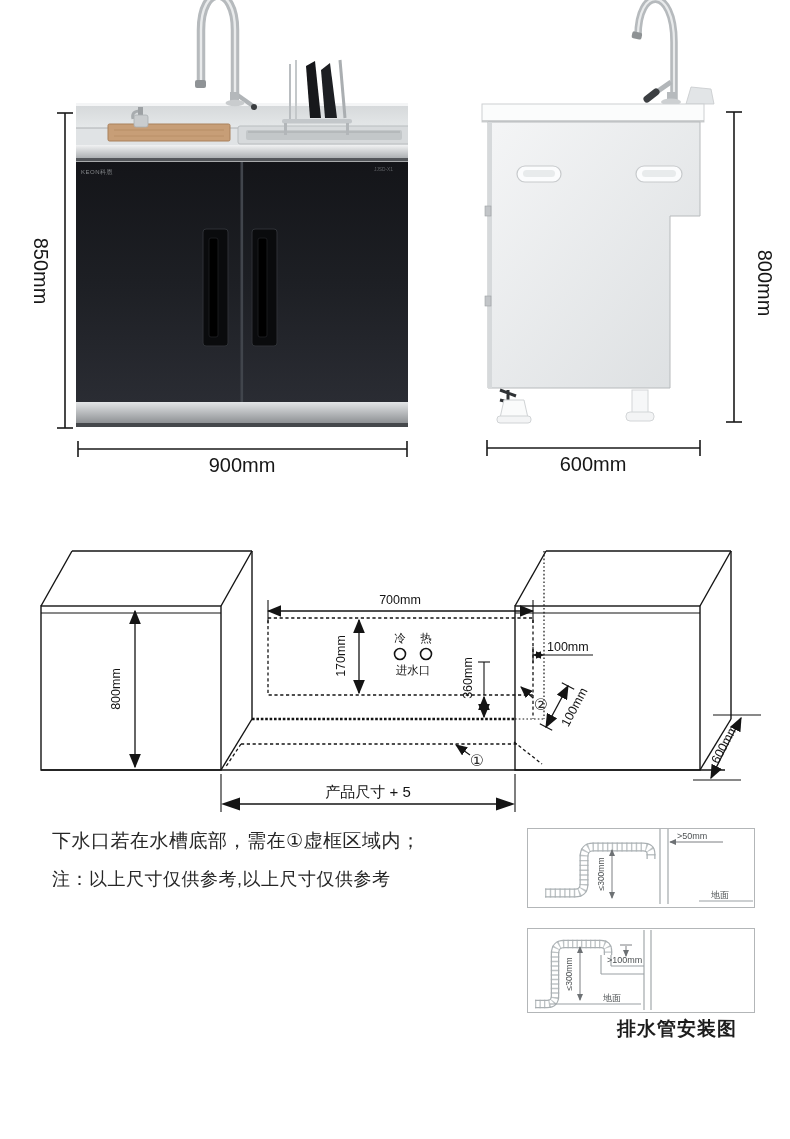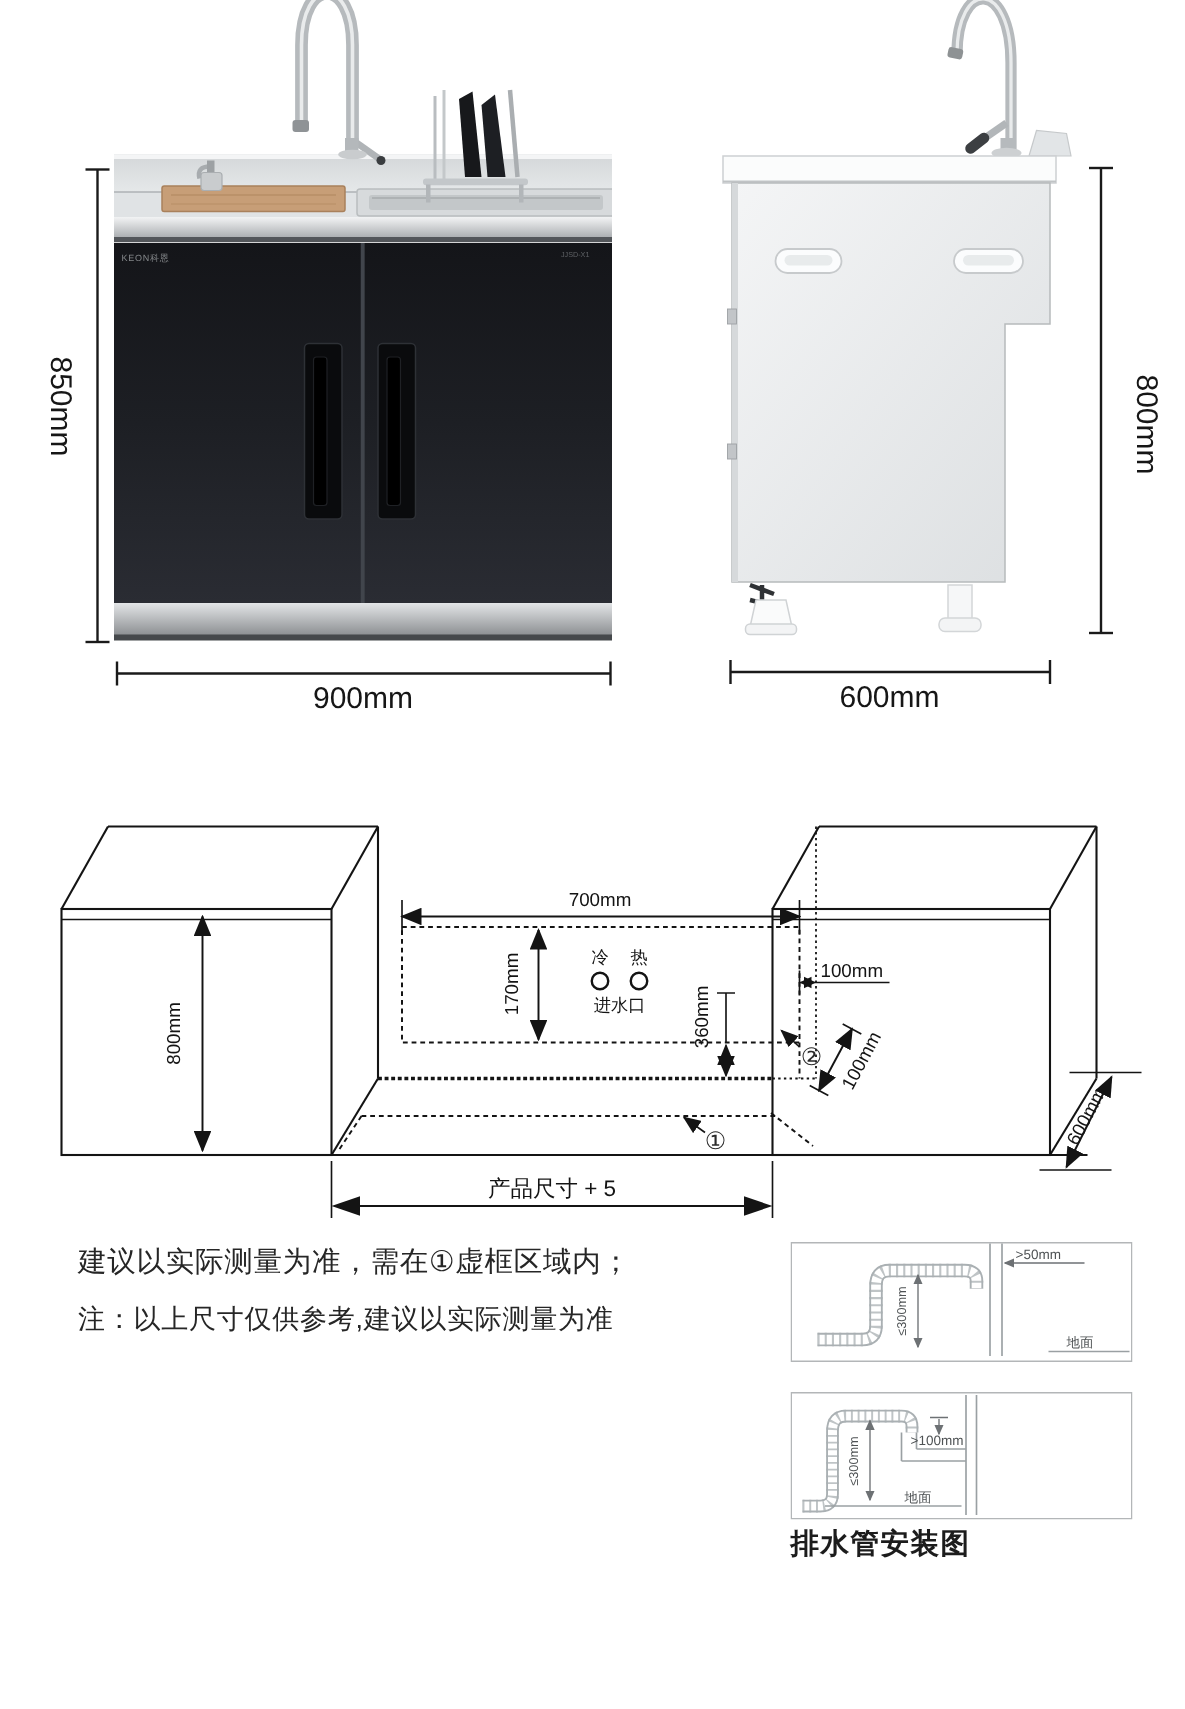--- a/index.html
+++ b/index.html
@@ -21,21 +21,21 @@
   .photoline{stroke:#1a1a1a;stroke-width:1.6;fill:none;}
   
   .dbox{stroke:#b3b6b8;stroke-width:1;fill:none;}
   .dpipe{stroke:#9aa0a3;stroke-width:1.1;fill:none;}
   .dtxt{font-size:9px;fill:#4e5254;}
   .dtxt-s{font-size:8.5px;fill:#4e5254;}
   .ddim{stroke:#6d7174;stroke-width:0.9;fill:none;}
   
   .notes p{margin:0 0 13px 0;font-size:19px;color:#262626;letter-spacing:0.5px;}
   .notes p.small{font-size:18px;}
-  .caption{font-size:19px;font-weight:bold;color:#1c1c1c;text-align:left;letter-spacing:1px;}
+  .caption{font-size:19px;font-weight:bold;color:#1c1c1c;text-align:right;letter-spacing:1px;}
 </style>
 </head>
 <body>
 
 <div id="stage">
 
   <svg class="abs" style="left:68px;top:0;" width="340" height="430" viewBox="0 0 340 430">
     <defs>
       <linearGradient id="gTop" x1="0" y1="0" x2="0" y2="1">
         <stop offset="0" stop-color="#d4d7d9"></stop>
@@ -308,22 +308,22 @@
       <line class="lnthin" x1="196" y1="236" x2="196" y2="274"></line>
       <line class="lnthin" x1="490" y1="236" x2="490" y2="274"></line>
       <line class="dim" x1="214" y1="266" x2="472" y2="266"></line>
       <polygon points="196,266 215,259.5 215,272.5" fill="#141414"></polygon>
       <polygon points="490,266 471,259.5 471,272.5" fill="#141414"></polygon>
       <text class="dimtxt-l" x="343" y="259" text-anchor="middle">产品尺寸 + 5</text>
     </g>
   </svg>
 
   <div class="abs notes" style="left:52px;top:828px;width:460px;">
-    <p>建议以实际测量为准，需在①虚框区域内；</p>
-    <p class="small">注：以上尺寸仅供参考,建议以实际测量为准</p>
+    <p>下水口若在水槽底部，需在①虚框区域内；</p>
+    <p class="small">注：以上尺寸仅供参考,以上尺寸仅供参考</p>
   </div>
 
   <svg class="abs" style="left:527px;top:828px;" width="228" height="80" viewBox="0 0 228 80">
     <defs>
       <marker id="mB" orient="auto-start-reverse" markerWidth="8" markerHeight="7" refX="7" refY="3.5">
         <path d="M0,0 L8,3.5 L0,7 z" fill="#6d7174"></path>
       </marker>
     </defs>
     <rect class="dbox" x="0.5" y="0.5" width="227" height="79"></rect>
 

